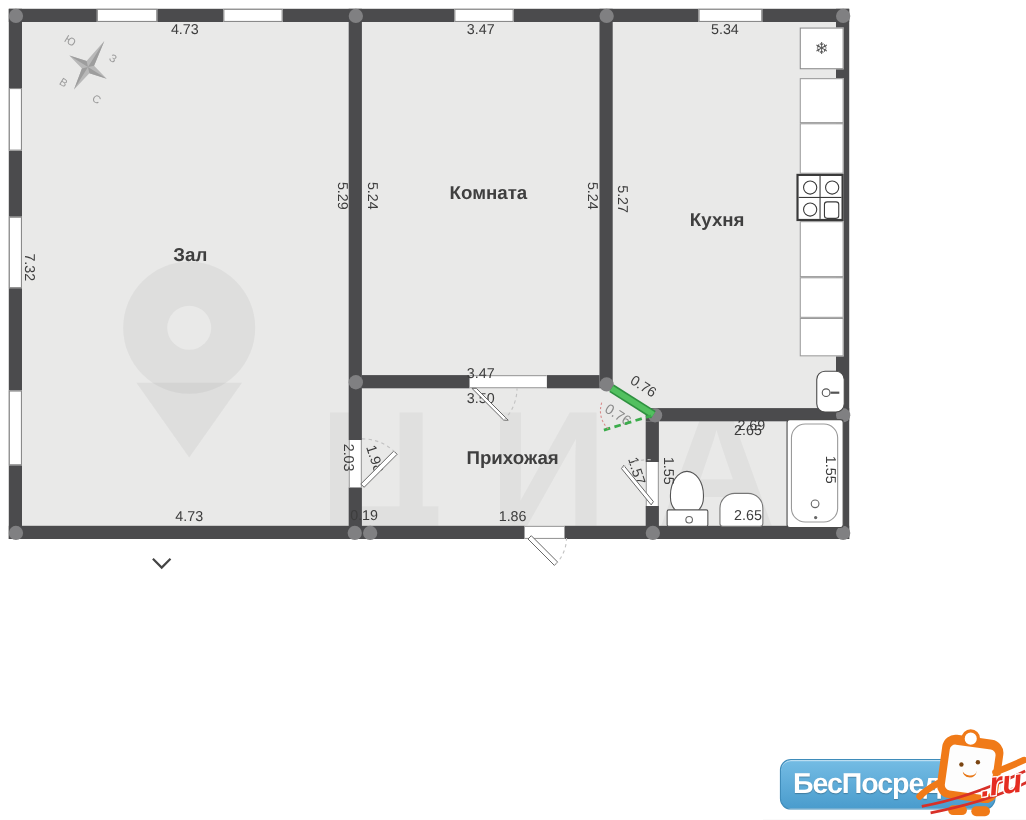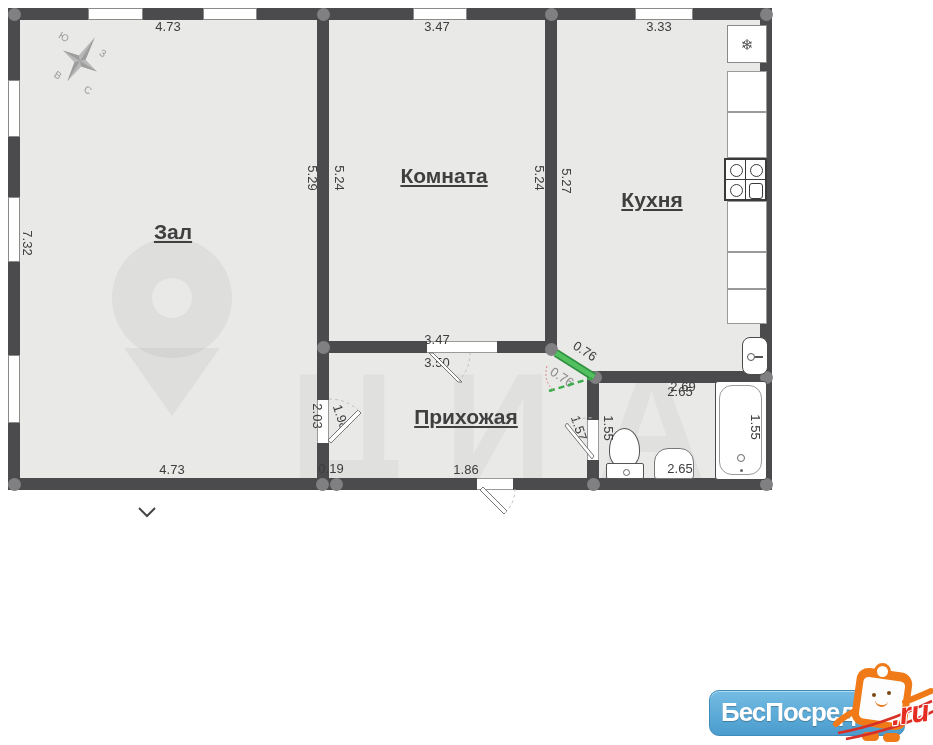--- a/index.html
+++ b/index.html
@@ -5,21 +5,21 @@
   html,body{margin:0;padding:0;background:#fff;}
   body{width:933px;height:745px;position:relative;overflow:hidden;
        font-family:"Liberation Sans",sans-serif;}
   .abs{position:absolute;}
   .wall{position:absolute;background:#4b4b4d;}
   .win{position:absolute;background:#fff;border:1px solid #8a8a8a;box-sizing:border-box;}
   .gapH{position:absolute;background:#fff;border-top:1px solid #9a9a9a;border-bottom:1px solid #9a9a9a;box-sizing:border-box;}
   .gapV{position:absolute;background:#fff;border-left:1px solid #9a9a9a;border-right:1px solid #9a9a9a;box-sizing:border-box;}
   .dot{position:absolute;width:13px;height:13px;border-radius:50%;background:#808082;}
   .dim{position:absolute;font-size:13px;color:#3d3d3d;white-space:nowrap;}
-  .room-label{position:absolute;font-size:21px;font-weight:bold;color:#3f3f3f;white-space:nowrap;text-decoration:underline;}
+  .room-label{position:absolute;font-size:17px;font-weight:bold;color:#3f3f3f;white-space:nowrap;}
   .fixture{position:absolute;background:#fff;box-sizing:border-box;}
   .floor{position:absolute;left:8px;top:8px;width:764px;height:482px;background:#e9e9e8;}
   .wmclip{position:absolute;left:20px;top:20px;width:740px;height:458px;overflow:hidden;}
   #logo-btn{position:absolute;left:709px;top:690px;width:194px;height:44px;border-radius:10px;
     background:linear-gradient(#74bce4,#4a9ccd);border:1px solid #3f8cba;z-index:30;
     box-shadow:inset 0 1px 0 rgba(255,255,255,.45);cursor:pointer;}
   #logo-btn .txt{position:absolute;left:11px;top:0;line-height:43px;font-size:26px;font-weight:bold;
     color:#fff;letter-spacing:-1px;text-shadow:0 1px 1px rgba(0,0,0,.25);}
   #tld{position:absolute;left:891px;top:696px;font-size:30px;font-weight:bold;font-style:italic;
     color:#e52d22;transform:rotate(-7deg);z-index:60;
@@ -111,21 +111,21 @@
   <div class="abs" style="left:24px;top:87px;width:3px;height:3px;background:#666;border-radius:50%;"></div>
 </div>
 
 <div class="room-label" style="left:173px;top:232px;transform:translate(-50%,-50%);">Зал</div>
 <div class="room-label" style="left:444px;top:176px;transform:translate(-50%,-50%);">Комната</div>
 <div class="room-label" style="left:652px;top:200px;transform:translate(-50%,-50%);">Кухня</div>
 <div class="room-label" style="left:466px;top:417px;transform:translate(-50%,-50%);">Прихожая</div>
 
 <span class="dim" style="left:168px;top:26px;transform:translate(-50%,-50%);">4.73</span>
 <span class="dim" style="left:437px;top:26px;transform:translate(-50%,-50%);">3.47</span>
-<span class="dim" style="left:659px;top:26px;transform:translate(-50%,-50%);">3.33</span>
+<span class="dim" style="left:659px;top:26px;transform:translate(-50%,-50%);">5.34</span>
 <span class="dim" style="left:27px;top:243px;transform:translate(-50%,-50%) rotate(90deg);">7.32</span>
 <span class="dim" style="left:312px;top:178px;transform:translate(-50%,-50%) rotate(90deg);">5.29</span>
 <span class="dim" style="left:339px;top:178px;transform:translate(-50%,-50%) rotate(90deg);">5.24</span>
 <span class="dim" style="left:539px;top:178px;transform:translate(-50%,-50%) rotate(90deg);">5.24</span>
 <span class="dim" style="left:566px;top:181px;transform:translate(-50%,-50%) rotate(90deg);">5.27</span>
 <span class="dim" style="left:437px;top:339px;transform:translate(-50%,-50%);">3.47</span>
 <span class="dim" style="left:437px;top:362px;transform:translate(-50%,-50%);">3.50</span>
 <span class="dim" style="left:585px;top:351px;transform:translate(-50%,-50%) rotate(33deg);">0.76</span>
 <span class="dim" style="left:562px;top:377px;transform:translate(-50%,-50%) rotate(33deg);color:#8a8a8a;">0.76</span>
 <span class="dim" style="left:683px;top:386px;transform:translate(-50%,-50%);">2.69</span>

